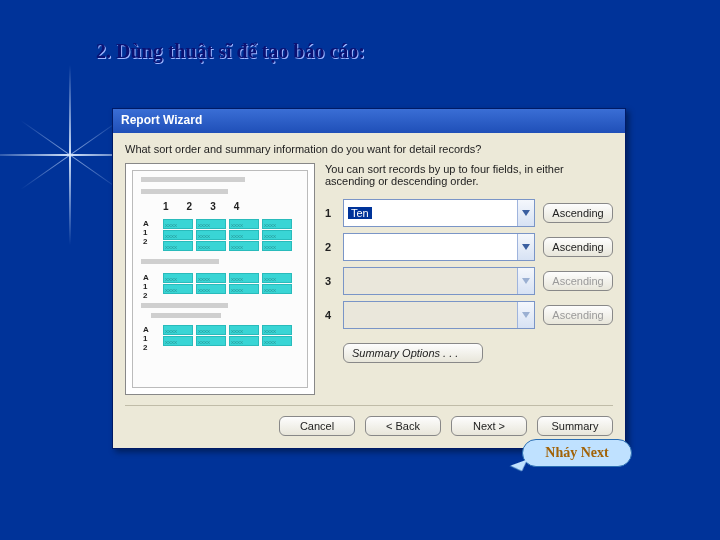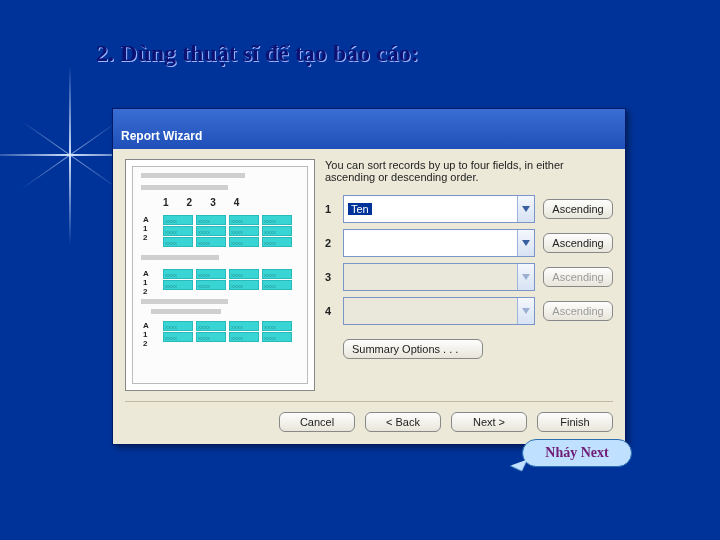--- a/index.html
+++ b/index.html
@@ -31,41 +31,41 @@
     width: 120px; height: 1px;
     background: linear-gradient(90deg, rgba(200,220,255,0) 0%, rgba(200,220,255,0.7) 50%, rgba(200,220,255,0) 100%);
   }
   .flare .d1 { transform: translate(-50%,-50%) rotate(35deg); }
   .flare .d2 { transform: translate(-50%,-50%) rotate(-35deg); }
 
   .slide-title {
     position: absolute;
     top: 40px; left: 96px;
     color: #0b1273;
-    font-size: 24px;
+    font-size: 20px;
     font-weight: bold;
     font-family: "Times New Roman", serif;
     text-shadow: 1px 1px 0 #9db6ff;
   }
 
   .window {
     position: absolute;
     left: 112px; top: 108px;
     width: 514px;
     background: #ece9d8;
     border: 1px solid #001a66;
     box-shadow: 3px 3px 6px rgba(0,0,0,0.4);
   }
   .titlebar {
     height: 24px;
     background: linear-gradient(#3a6ed5, #1f4fb8);
     color: #fff;
     font-size: 12px;
     font-weight: bold;
-    padding: 20px 8px;
+    padding: 4px 8px;
   }
   .client {
     padding: 10px 12px 12px 12px;
     font-size: 11px;
     color: #222;
   }
   .prompt {
     margin-bottom: 8px;
   }
   .midrow {
@@ -172,42 +172,42 @@
     justify-content: center;
     border-radius: 6px;
     cursor: pointer;
   }
   .btn.disabled { color: #9a9a9a; }
   .underline-first::first-letter { text-decoration: underline; }
   .summary-row {
     margin-top: 8px;
     padding-left: 18px;
   }
-  .summary-row .btn { min-width: 140px; justify-content: flex-start; }
+  .summary-row .btn { min-width: 140px; justify-content: flex-start;  font-style: italic;}
   .btnbar {
     border-top: 1px solid #c0bca8;
     margin-top: 10px;
     padding-top: 10px;
     display: flex;
     justify-content: flex-end;
     gap: 10px;
   }
   .btnbar .btn { min-width: 76px; }
 
   .callout {
     position: absolute;
     left: 522px; top: 439px;
     width: 110px; height: 28px;
     background: #bfe1ff;
     border: 1px solid #2b6fb3;
     border-radius: 14px;
     display: flex; align-items: center; justify-content: center;
     font-family: "Times New Roman", serif;
     font-size: 14px; font-weight: bold;
-    color: #701a75;
+    color: #a16207;
   }
   .callout::after {
     content: "";
     position: absolute;
     left: -10px; bottom: -14px;
     width: 0; height: 0;
     border: 9px solid transparent;
     border-top-color: #bfe1ff;
     transform: rotate(-20deg);
     filter: drop-shadow(-1px 0 0 #2b6fb3);
@@ -227,20 +227,21 @@
     <span class="d2"></span>
 </div>
 
 <div class="slide-title">2. Dùng thuật sĩ để tạo báo cáo:</div>
 
 <div class="window">
   <div class="titlebar">
     <span>Report Wizard</span>
   </div>
   <div class="client">
+    <div class="prompt">What sort order and summary information do you want for detail records?</div>
     <div class="midrow">
       <div class="preview">
         <div class="inner">
           <div class="pv-line" style="top:6px;width:60%"></div>
           <div class="pv-line" style="top:18px;width:50%"></div>
           <div class="pv-hdrs">
             <span>1</span>
             <span>2</span>
             <span>3</span>
             <span>4</span>
@@ -352,20 +353,20 @@
         <div class="summary-row">
           <div class="btn">Summary Options . . .</div>
         </div>
       </div>
     </div>
 
     <div class="btnbar">
       <div class="btn">Cancel</div>
       <div class="btn underline-first">&lt; Back</div>
       <div class="btn underline-first">Next &gt;</div>
-      <div class="btn underline-first">Finish</div>
+      <div class="btn underline-first">Summary</div>
     </div>
   </div>
 </div>
 
 <div class="callout">
   <span>Nháy Next</span>
 </div>
 
 </body></html>

